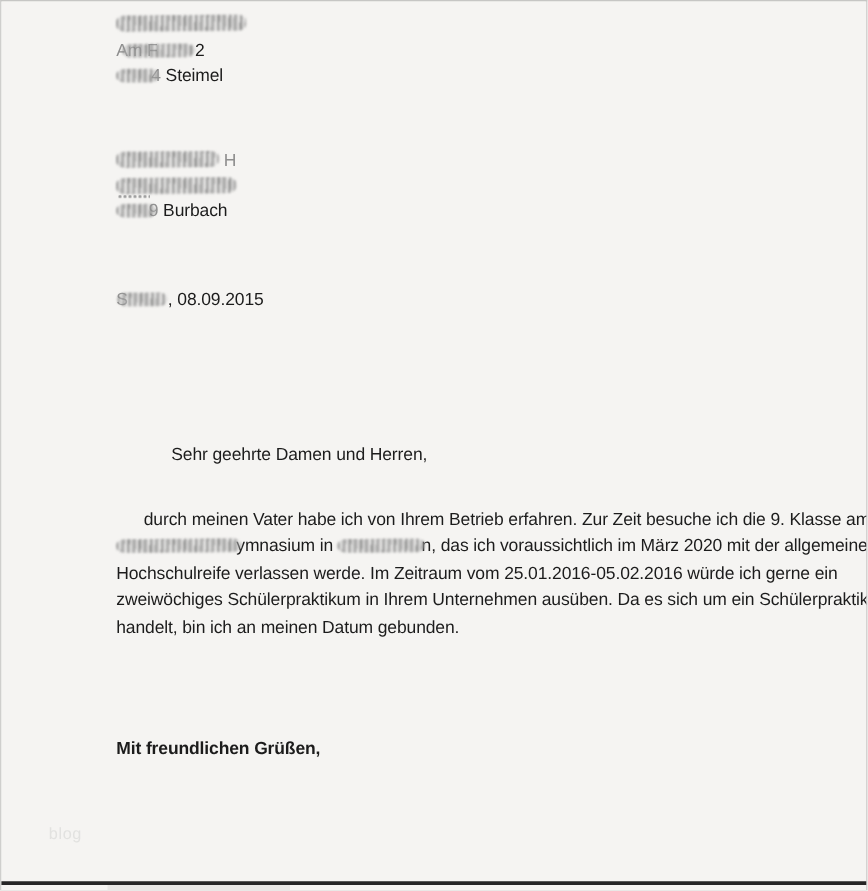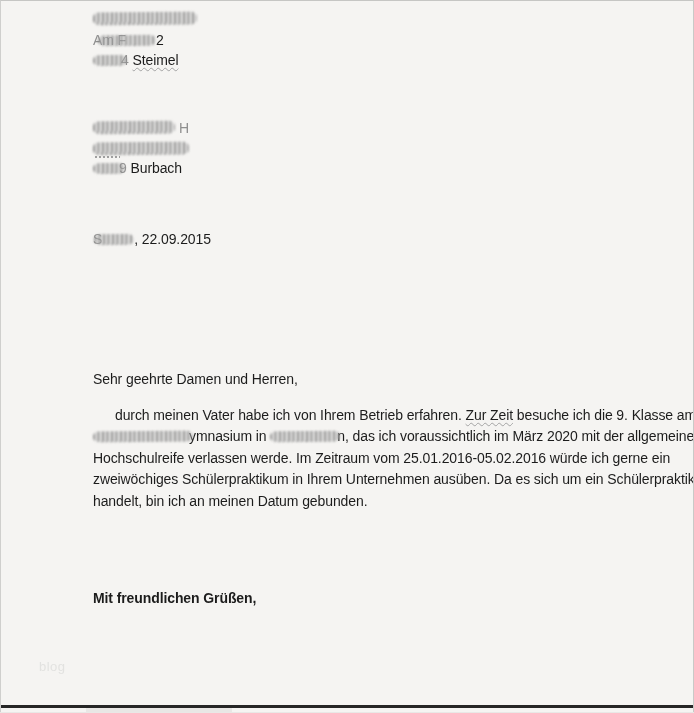--- a/index.html
+++ b/index.html
@@ -39,21 +39,20 @@
       rgba(196,196,196,.45) 2px 4px,
       rgba(150,150,150,.75) 4px 7px,
       rgba(210,210,210,.40) 7px 9px);
     filter:blur(1px);
     vertical-align:-1px;
     transform:rotate(-.5deg);
   }
   .smudge.tall{height:13px;}
   .ghost{color:#8f8f8f;}
   .wavy{
-    text-decoration:underline;
     text-decoration-style:wavy;
     text-decoration-color:#a3a3a3;
     text-decoration-thickness:1px;
     text-underline-offset:2px;
   }
   .wavy-bar{
     position:absolute;
     height:3px;
     background-image:radial-gradient(circle at 2px 1.2px,#9f9f9f 1px,transparent 1.3px);
     background-size:4px 3px;
@@ -94,25 +93,25 @@
   </div>
   <div class="line" style="top:140px;">
     <span class="smudge tall" style="width:96px;"></span>
   </div>
   <div class="wavy-bar" style="left:93px;top:155px;width:26px;"></div>
   <div class="line" style="top:159px;">
     <span class="smudge" style="width:32px;"></span><span class="ghost" style="margin-left:-6px;">9</span>&nbsp;<span>Burbach</span>
   </div>
 
   <div class="line" style="top:230px;">
-    <span class="ghost">S</span><span class="smudge" style="width:40px;margin-left:-8px;"></span><span>, 22.09.2015</span>
+    <span class="ghost">S</span><span class="smudge" style="width:40px;margin-left:-8px;"></span><span>, 08.09.2015</span>
   </div>
 
 
-  <div class="line" style="top:370px;">Sehr geehrte Damen und Herren,</div>
+  <div class="line" style="top:354px;margin-left:44px;">Sehr geehrte Damen und Herren,</div>
 
   <div class="line" style="top:406px;margin-left:22px;">
     <span>durch meinen Vater habe ich von Ihrem Betrieb erfahren. </span><span class="wavy">Zur Zeit</span><span> besuche ich die 9. Klasse am</span>
   </div>
   <div class="line" style="top:427px;">
     <span class="smudge" style="width:100px;"></span><span style="margin-left:-4px;">ymnasium in </span><span class="smudge" style="width:70px;"></span><span style="margin-left:-3px;">n, das ich voraussichtlich im März 2020 mit der allgemeinen</span>
   </div>
   <div class="line" style="top:449px;">Hochschulreife verlassen werde. Im Zeitraum vom 25.01.2016-05.02.2016 würde ich gerne ein</div>
   <div class="line" style="top:470px;">zweiwöchiges Schülerpraktikum in Ihrem Unternehmen ausüben. Da es sich um ein Schülerpraktikum</div>
   <div class="line" style="top:492px;">handelt, bin ich an meinen Datum gebunden.</div>

